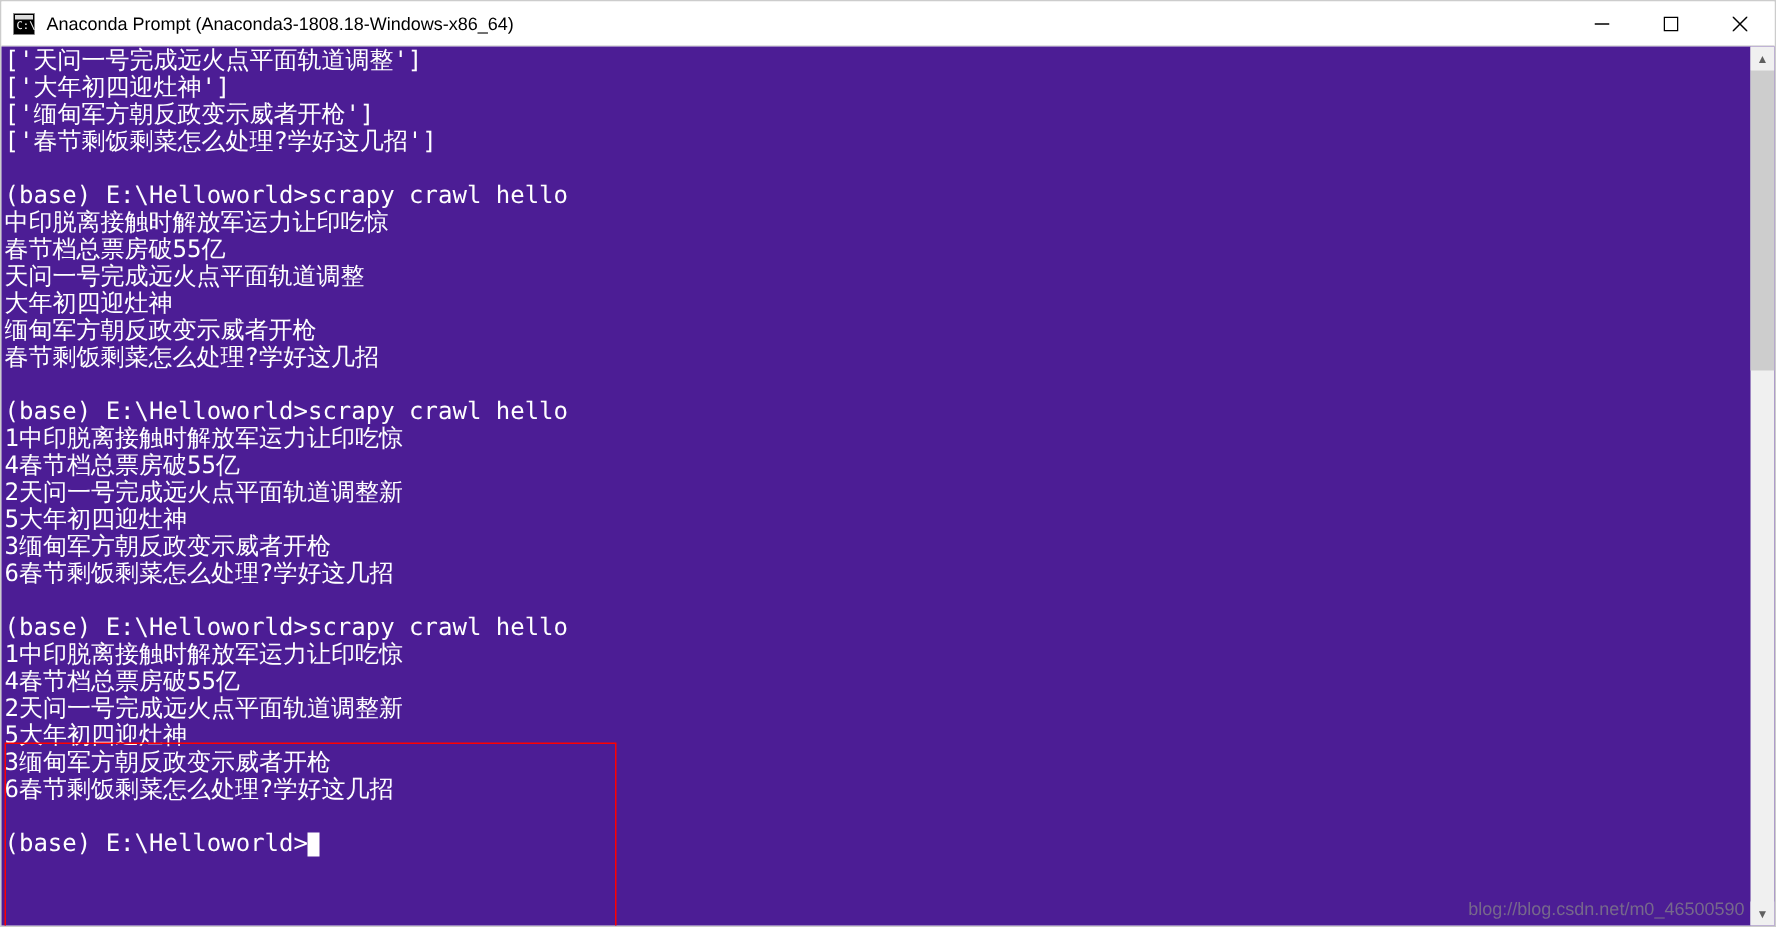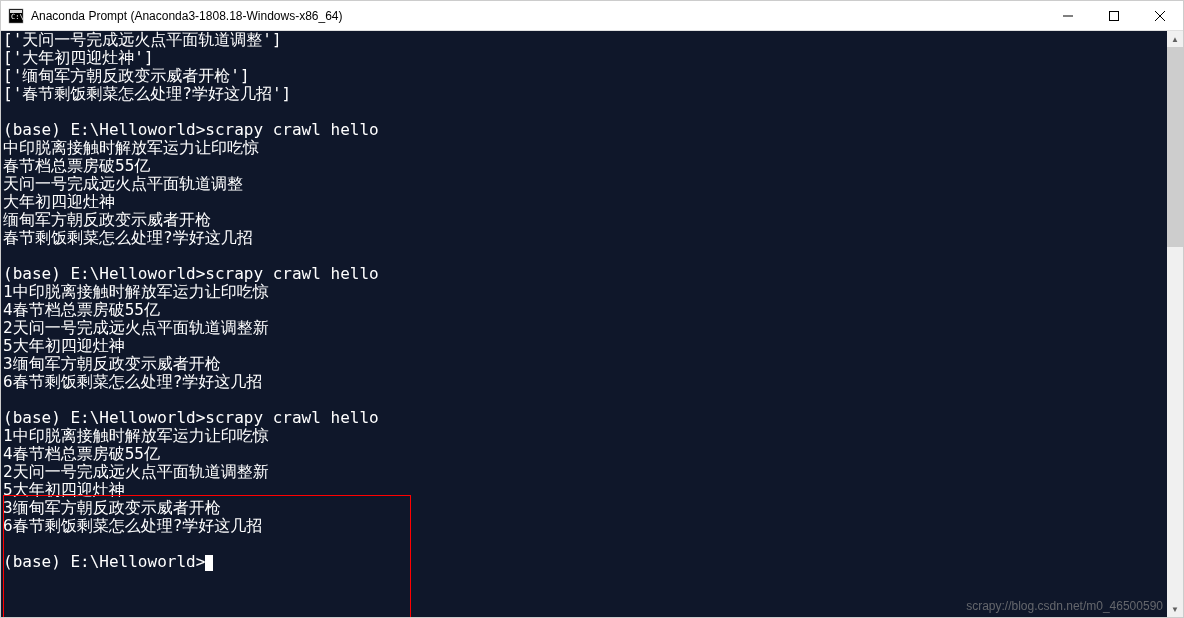--- a/index.html
+++ b/index.html
@@ -58,21 +58,21 @@
       align-items: center;
       justify-content: center;
       font-size: 10px;
       color: #000;
       background: transparent;
       border: none;
       cursor: pointer;
     }
     .terminal-area {
       flex: 1;
-      background: #0f172a;
+      background: #4c1d95;
       position: relative;
       overflow: hidden;
     }
     .terminal-content {
       position: absolute;
       top: 0;
       left: 0;
       right: 16px;
       bottom: 0;
       color: #ffffff;
@@ -178,15 +178,15 @@
     </div>
   </div>
   <div class="terminal-area">
     <div class="terminal-content" id="terminal-content"><div class="terminal-line">['天问一号完成远火点平面轨道调整']</div><div class="terminal-line">['大年初四迎灶神']</div><div class="terminal-line">['缅甸军方朝反政变示威者开枪']</div><div class="terminal-line">['春节剩饭剩菜怎么处理?学好这几招']</div><div class="terminal-line"></div><div class="terminal-line">(base) E:\Helloworld&gt;scrapy crawl hello</div><div class="terminal-line">中印脱离接触时解放军运力让印吃惊</div><div class="terminal-line">春节档总票房破55亿</div><div class="terminal-line">天问一号完成远火点平面轨道调整</div><div class="terminal-line">大年初四迎灶神</div><div class="terminal-line">缅甸军方朝反政变示威者开枪</div><div class="terminal-line">春节剩饭剩菜怎么处理?学好这几招</div><div class="terminal-line"></div><div class="terminal-line">(base) E:\Helloworld&gt;scrapy crawl hello</div><div class="terminal-line">1中印脱离接触时解放军运力让印吃惊</div><div class="terminal-line">4春节档总票房破55亿</div><div class="terminal-line">2天问一号完成远火点平面轨道调整新</div><div class="terminal-line">5大年初四迎灶神</div><div class="terminal-line">3缅甸军方朝反政变示威者开枪</div><div class="terminal-line">6春节剩饭剩菜怎么处理?学好这几招</div><div class="terminal-line"></div><div class="terminal-line">(base) E:\Helloworld&gt;scrapy crawl hello</div><div class="terminal-line">1中印脱离接触时解放军运力让印吃惊</div><div class="terminal-line">4春节档总票房破55亿</div><div class="terminal-line">2天问一号完成远火点平面轨道调整新</div><div class="terminal-line">5大年初四迎灶神</div><div class="terminal-line">3缅甸军方朝反政变示威者开枪</div><div class="terminal-line">6春节剩饭剩菜怎么处理?学好这几招</div><div class="terminal-line"></div><div class="terminal-line">(base) E:\Helloworld&gt;<span class="cursor-block"></span></div></div>
     <div class="highlight-box"></div>
     <div class="scrollbar">
       <div class="scrollbar-up">▲</div>
       <div class="scrollbar-thumb"></div>
       <div class="scrollbar-down">▼</div>
     </div>
-    <div class="watermark">scrapy://blog.csdn.net/m0_46500590</div>
+    <div class="watermark">blog://blog.csdn.net/m0_46500590</div>
   </div>
 </div>
 
 </body></html>

